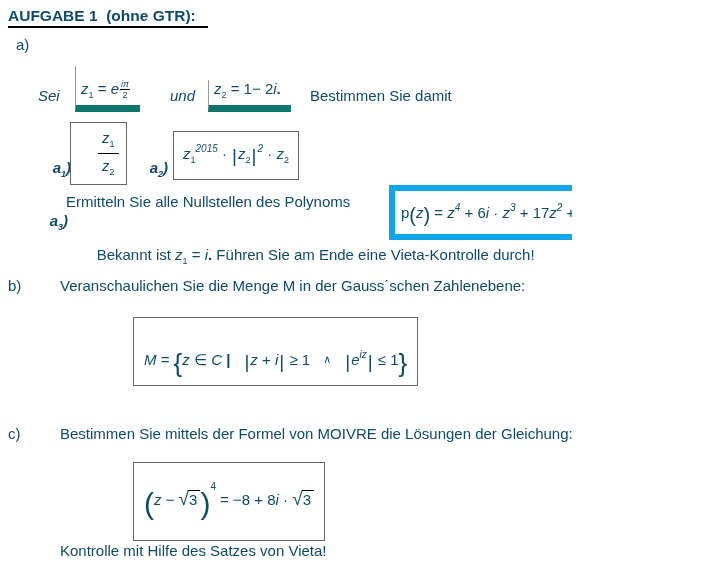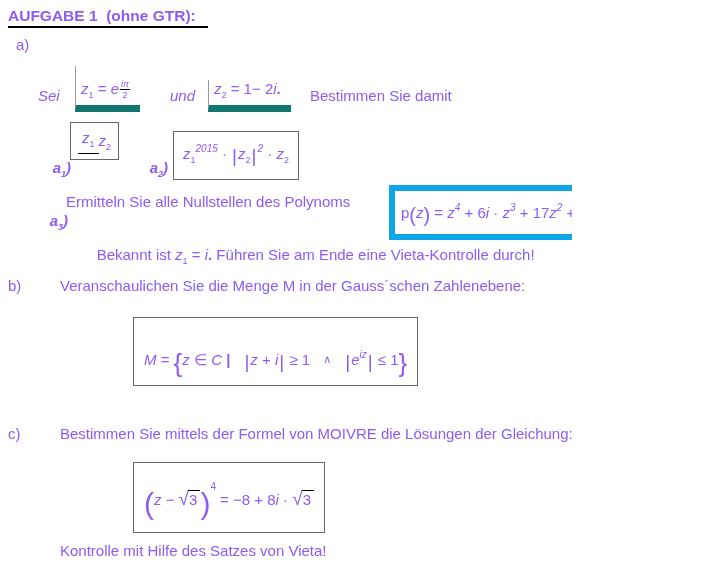--- a/index.html
+++ b/index.html
@@ -1,19 +1,19 @@
 <!DOCTYPE html>
 <html><head>
 <meta charset="utf-8">
 <style>
   html,body{margin:0;padding:0;background:#ffffff;}
   #page{
     position:relative;width:572px;height:584px;background:#ffffff;
     font-family:"Liberation Sans","DejaVu Sans",sans-serif;
-    font-size:15px;color:#8b5cf6;line-height:1.25;overflow:hidden;
+    font-size:15px;color:#0c4a6e;line-height:1.25;overflow:hidden;
   }
   .abs{position:absolute;white-space:pre;}
   .it{font-style:italic;}
   .title{
     position:absolute;left:8px;top:6px;font-weight:bold;font-size:15.5px;
     border-bottom:2px solid #000;padding:0 8px 1px 0;white-space:pre;
   }
   
   .box{position:absolute;border:1px solid #666;background:#fff;}
   .box-inline{display:inline-block;border:6px solid #0ea5e9;vertical-align:middle;}
@@ -40,21 +40,21 @@
   .tk-gap{display:inline-block;width:13px;}
   .mline{line-height:24px;}
   .mset{line-height:34px;}
   .ceq{line-height:40px;}
   
   .supfrac{display:inline-flex;flex-direction:column;align-items:center;
     font-size:9px;line-height:1.15;vertical-align:7px;margin-left:1px;}
   .sfn{border-bottom:1px solid #000;padding:0 1px;font-style:italic;}
   .sfd{font-style:normal;}
   
-  .frac{display:inline-flex;align-items:center;text-align:center;}
+  .frac{display:inline-flex;flex-direction:column;align-items:center;text-align:center;margin-left:20px;}
   .fnum{border-bottom:1.5px solid #000;padding:1px 4px 3px;}
   .fden{padding-top:3px;}
   
   .sqrt{white-space:nowrap;font-style:normal;}
   .rad{font-size:19px;line-height:1;}
   .radicand{border-top:1.4px solid #000;padding:0 3px 0 1px;margin-left:-1px;font-style:normal;}
   .period{font-weight:bold;margin-left:3px;}
 </style>
 </head>
 <body>
@@ -103,18 +103,18 @@
   </div>
 
   <div class="abs" style="left:8px;top:277px" data-bind="sections.b.label">b)</div>
   <div class="abs" style="left:60px;top:277px" data-bind="sections.b.text">Veranschaulichen Sie die Menge M in der Gauss´schen Zahlenebene:</div>
   <div class="box mset" style="left:133px;top:317px;padding:20px 10px 5px">
     <span data-bind-tokens="sections.b.set_tokens"><span class="tk-it">M</span><span class="tk-up"> = </span><span class="tk-brace">{</span><span class="tk-it">z</span><span class="tk-up"> ∈ </span><span class="tk-it">C</span><span class="tk-up"> </span><span class="tk-bold">|</span><span class="tk-gap"></span><span class="tk-bar">|</span><span class="tk-it">z</span><span class="tk-up"> + </span><span class="tk-it">i</span><span class="tk-bar">|</span><span class="tk-up"> ≥ 1</span><span class="tk-gap"></span><span class="tk-wedge">∧</span><span class="tk-gap"></span><span class="tk-bar">|</span><span class="tk-it">e</span><span class="tk-mp">iz</span><span class="tk-bar">|</span><span class="tk-up"> ≤ 1</span><span class="tk-brace">}</span></span>
   </div>
 
   <div class="abs" style="left:8px;top:425px" data-bind="sections.c.label">c)</div>
   <div class="abs" style="left:60px;top:425px" data-bind="sections.c.text">Bestimmen Sie mittels der Formel von MOIVRE die Lösungen der Gleichung:</div>
-  <div class="box ceq" style="left:133px;top:462px;padding:4px 10px 8px">
+  <div class="box ceq" style="left:133px;top:462px;padding:4px 10px 16px">
     <span data-bind-tokens="sections.c.eq_tokens"><span class="tk-big">(</span><span class="tk-it">z</span><span class="tk-up"> − </span><span class="sqrt"><span class="rad">√</span><span class="radicand">3</span></span><span class="tk-big">)</span><span class="tk-hp">4</span><span class="tk-up"> = −8 + 8</span><span class="tk-it">i</span><span class="tk-up"> · </span><span class="sqrt"><span class="rad">√</span><span class="radicand">3</span></span></span>
   </div>
   <div class="abs" style="left:60px;top:542px" data-bind="sections.c.last">Kontrolle mit Hilfe des Satzes von Vieta!</div>
 
 </div>
 
 </body></html>

